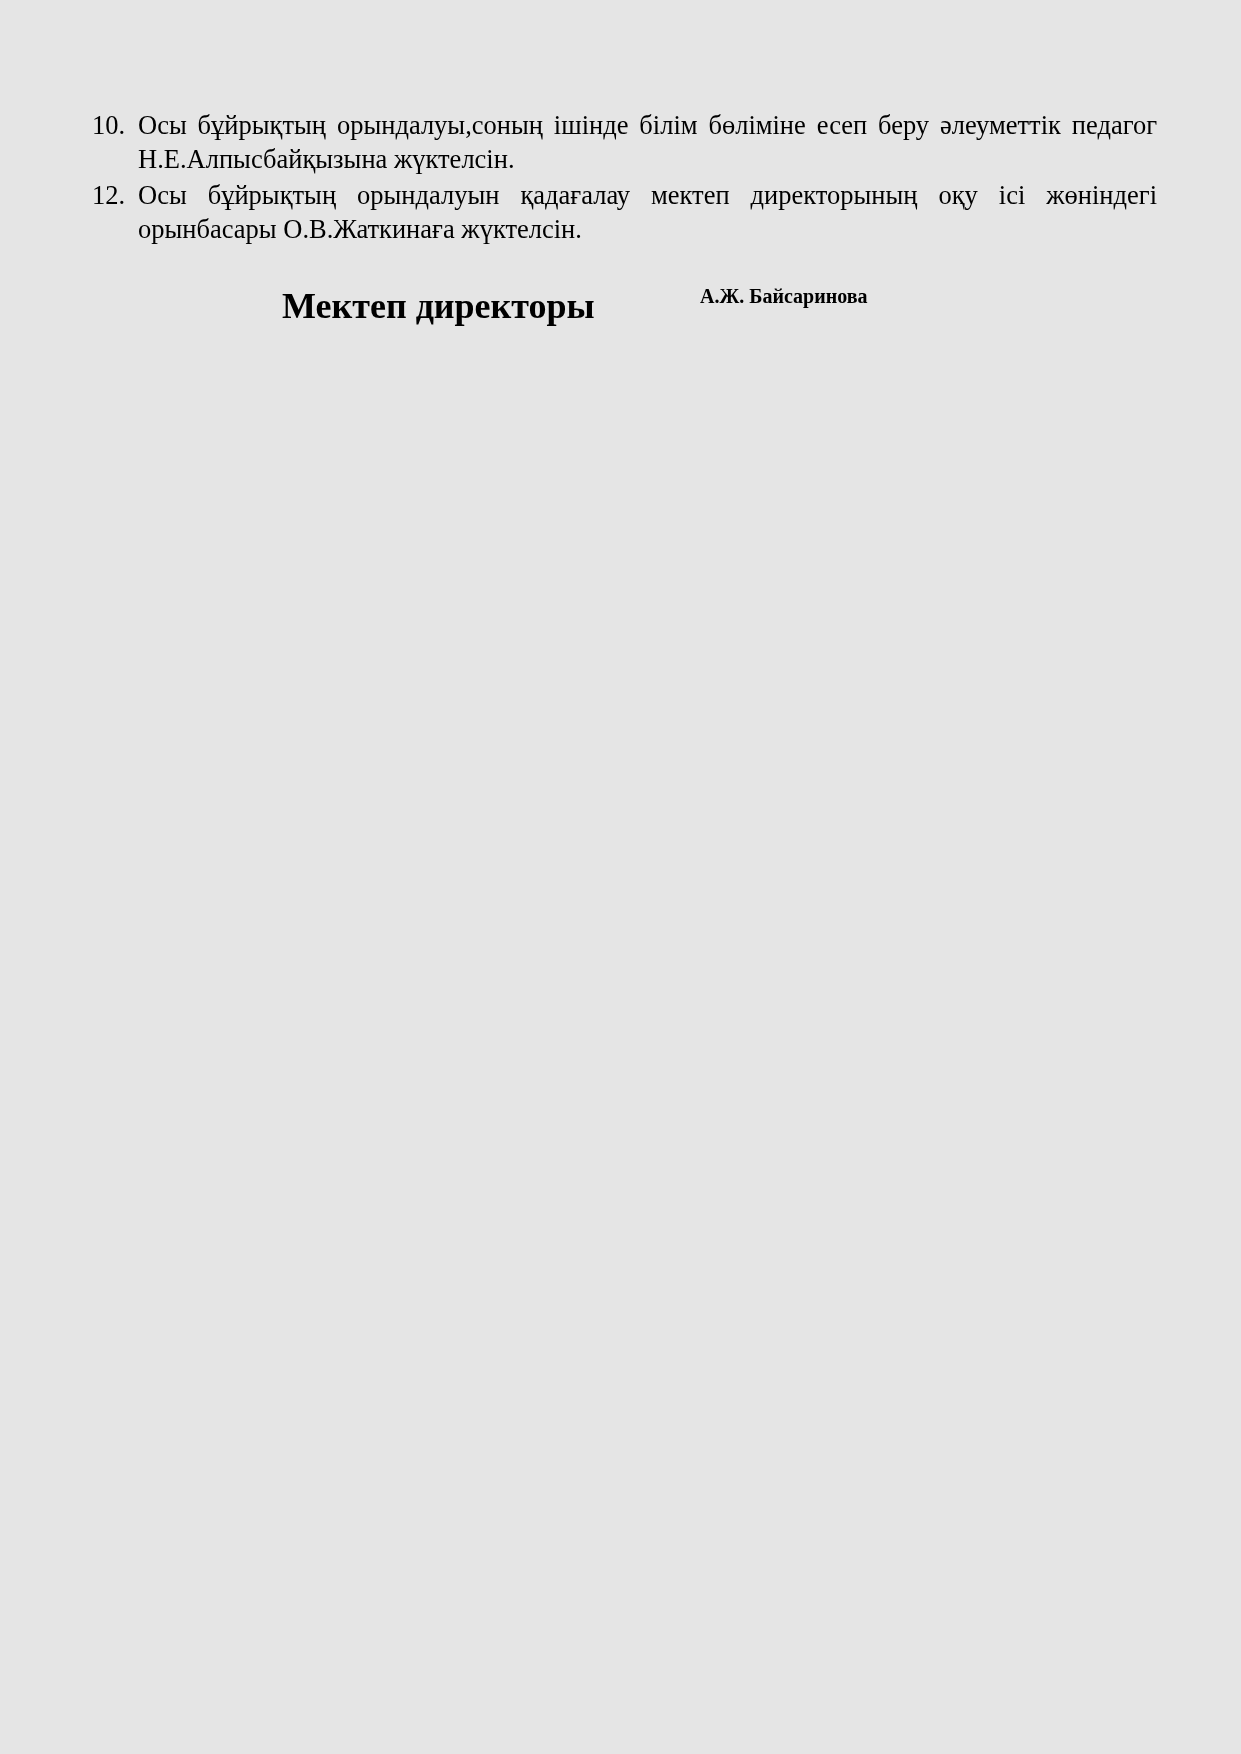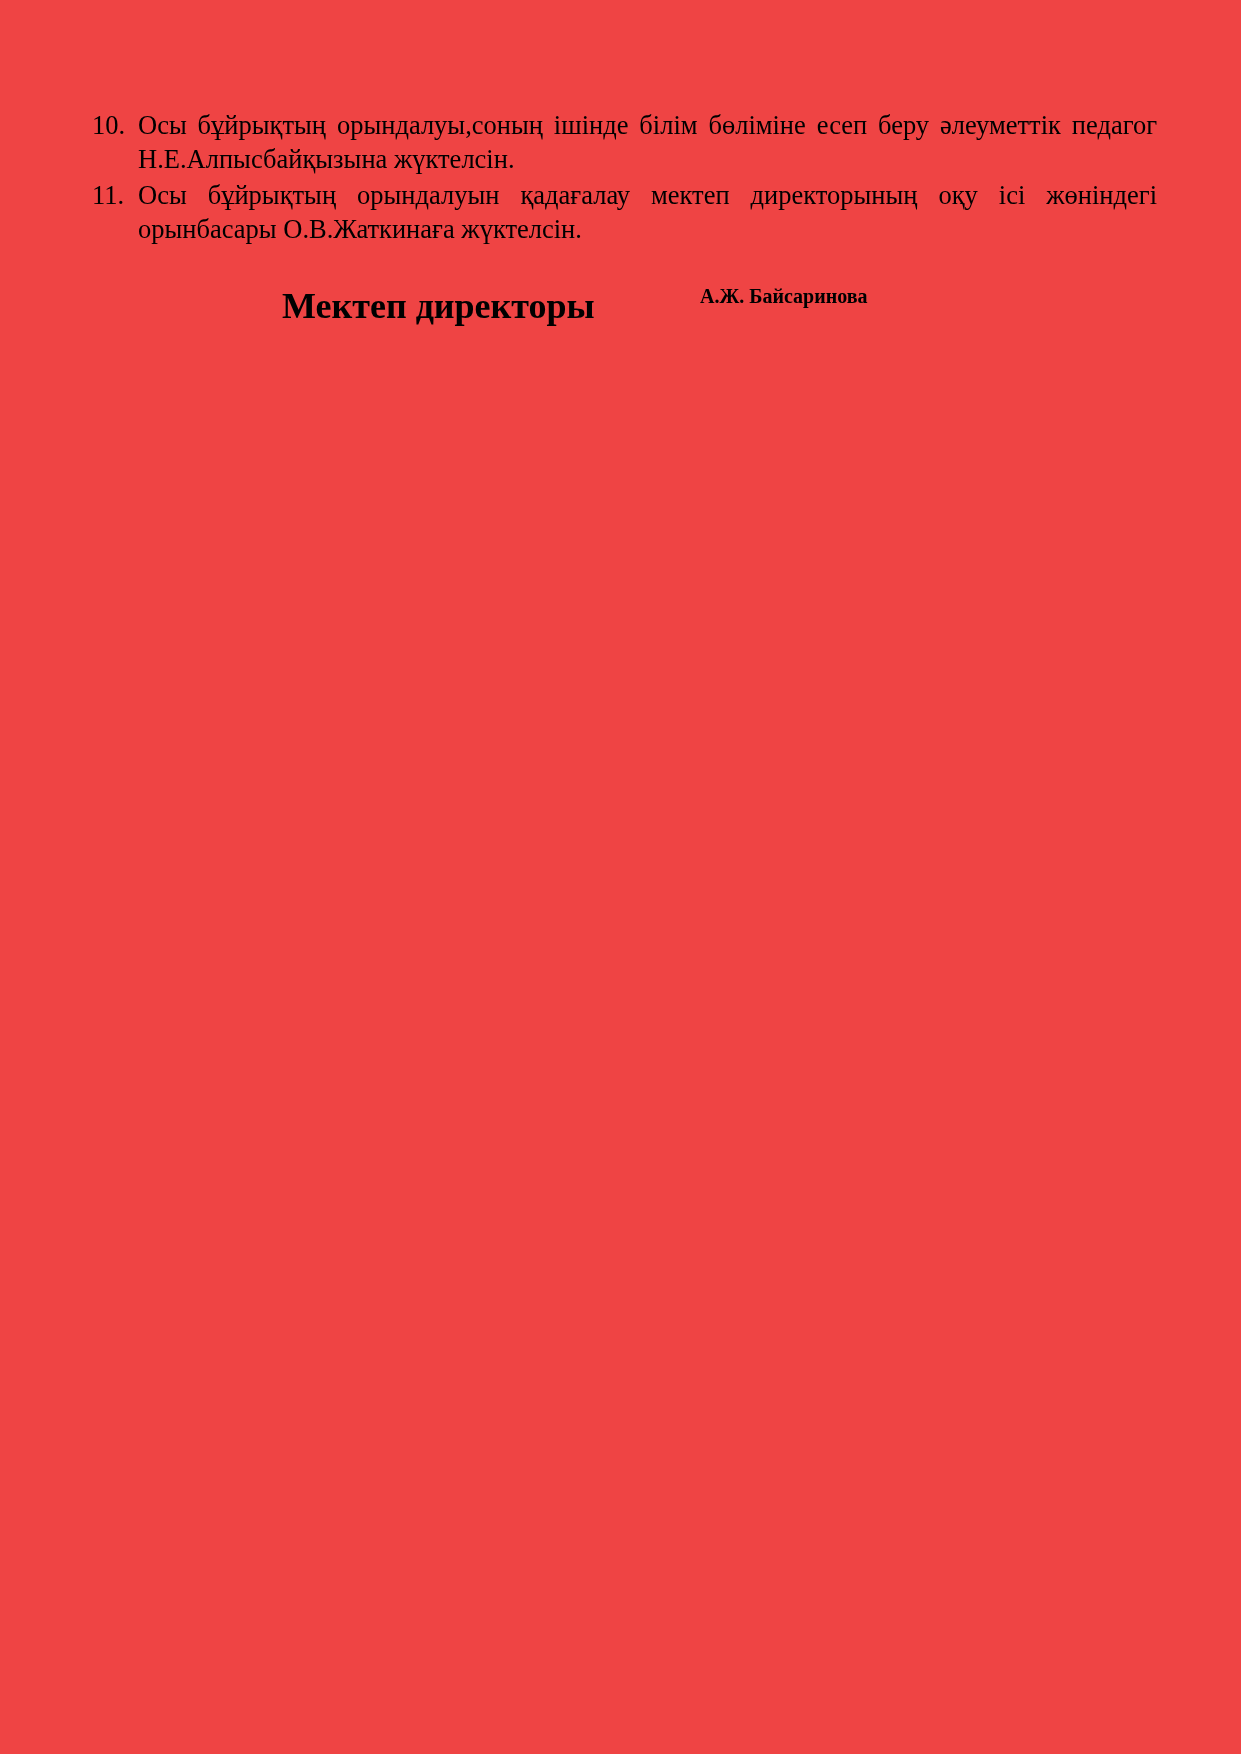--- a/index.html
+++ b/index.html
@@ -14,21 +14,21 @@
     color: #000000;
     position: relative;
     overflow: hidden;
   }
   .page {
     position: absolute;
     top: 0;
     left: 0;
     width: 1241px;
     height: 1754px;
-    background: #ef4444;
+    background: #e5e5e5;
   }
   .content {
     position: absolute;
     left: 92px;
     top: 108px;
     width: 1065px;
   }
   ol.numbered-list {
     list-style: none;
     margin: 0;
@@ -83,21 +83,21 @@
 
 <div class="page">
 
   <div class="content">
     <ol class="numbered-list">
       <li>
         <span class="marker">10.</span>
         <span class="text">Осы бұйрықтың орындалуы,соның ішінде білім бөліміне есеп беру әлеуметтік педагог Н.Е.Алпысбайқызына жүктелсін.</span>
       </li>
       <li>
-        <span class="marker">11.</span>
+        <span class="marker">12.</span>
         <span class="text">Осы бұйрықтың орындалуын қадағалау мектеп директорының оқу  ісі жөніндегі орынбасары О.В.Жаткинаға  жүктелсін.</span>
       </li>
     </ol>
   </div>
 
   <div class="signature-block">
     <div class="signature-title">Мектеп директоры</div>
     <div class="signature-name">А.Ж. Байсаринова</div>
   </div>
 

